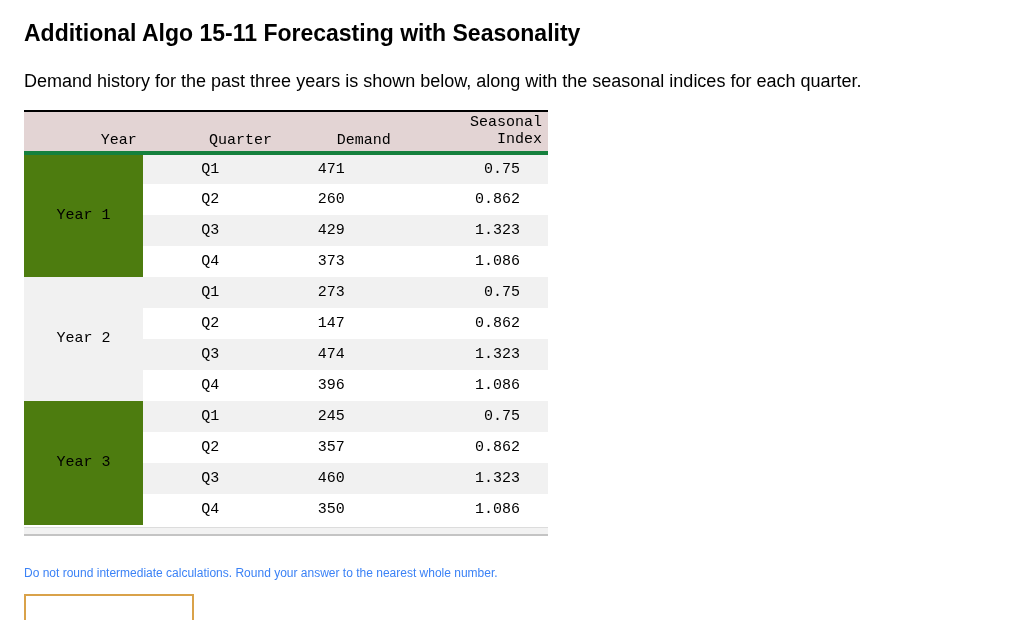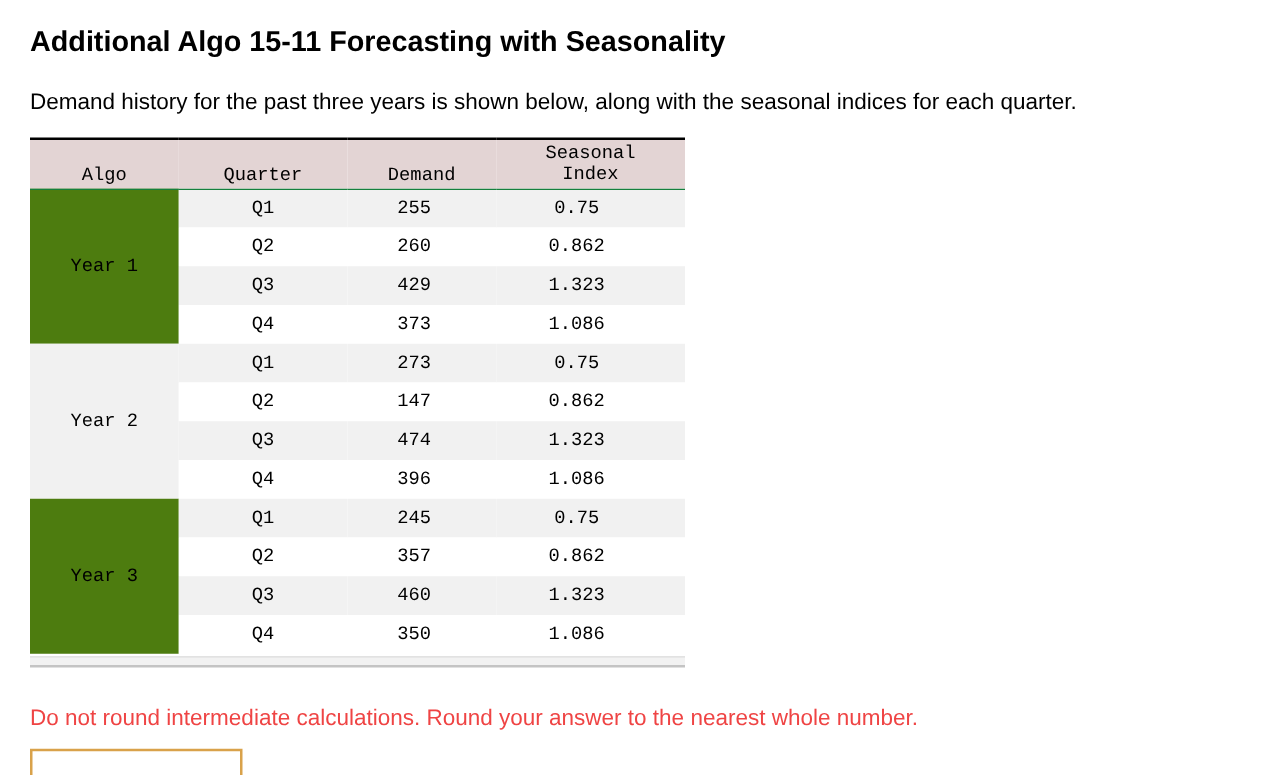--- a/index.html
+++ b/index.html
@@ -37,49 +37,49 @@
   }
   table {
     border-collapse: collapse;
     width: 100%;
     font-family: "Courier New", Courier, monospace;
     font-size: 15px;
   }
   thead td {
     background: #e3d4d4;
     border-top: 2px solid #000;
-    border-bottom: 1px solid #15803d;
+    border-bottom: 4px solid #15803d;
     padding: 2px 6px;
-    text-align: center;
+    text-align: right;
     vertical-align: bottom;
     font-weight: 400;
   }
   thead td.si { line-height: 1.15; }
   tbody td {
     padding: 1px 6px;
     text-align: center;
     vertical-align: middle;
     height: 31px;
   }
   tbody tr:nth-child(odd) td.datacell { background: #f1f1f1; }
   tbody tr:nth-child(even) td.datacell { background: #fff; }
   
   td.yearcell {
     background: #4d7c0f;
     font-weight: 400;
     white-space: nowrap;
   }
   tr.yg2 td.yearcell { background: #f1f1f1; text-align: center; }
   td.demand, td.sindex { font-variant-numeric: tabular-nums; }
-  td.sindex { padding-right: 28px; text-align: center; }
+  td.sindex { padding-right: 28px; text-align: right; }
   td.demand { padding-right: 18px; }
 
   .warning {
-    color: #ef4444;
-    font-size: 18px;
+    color: #3b82f6;
+    font-size: 12px;
     margin: 30px 0 14px 0;
   }
   .prompt-row {
     display: flex;
     align-items: flex-start;
     gap: 6px;
   }
   .prompt-text {
     font-size: 18px;
     line-height: 1.35;
@@ -111,35 +111,35 @@
 <body>
 
 <h1>Additional Algo 15-11 Forecasting with Seasonality</h1>
 
 <p class="intro">Demand history for the past three years is shown below, along with the seasonal indices for each quarter.</p>
 
 <div class="table-wrap">
   <table>
     <thead>
       <tr>
-        <td>Algo</td>
+        <td>Year</td>
         <td>Quarter</td>
         <td>Demand</td>
         <td class="si">
           <span>Seasonal</span><br>
           <span>Index</span>
         </td>
       </tr>
     </thead>
     <tbody>
 
       <tr class="yg1">
         <td class="yearcell" rowspan="4">Year 1</td>
         <td class="datacell">Q1</td>
-        <td class="datacell demand">255</td>
+        <td class="datacell demand">471</td>
         <td class="datacell sindex">0.75</td>
       </tr>
       <tr>
         <td class="datacell">Q2</td>
         <td class="datacell demand">260</td>
         <td class="datacell sindex">0.862</td>
       </tr>
       <tr>
         <td class="datacell">Q3</td>
         <td class="datacell demand">429</td>

